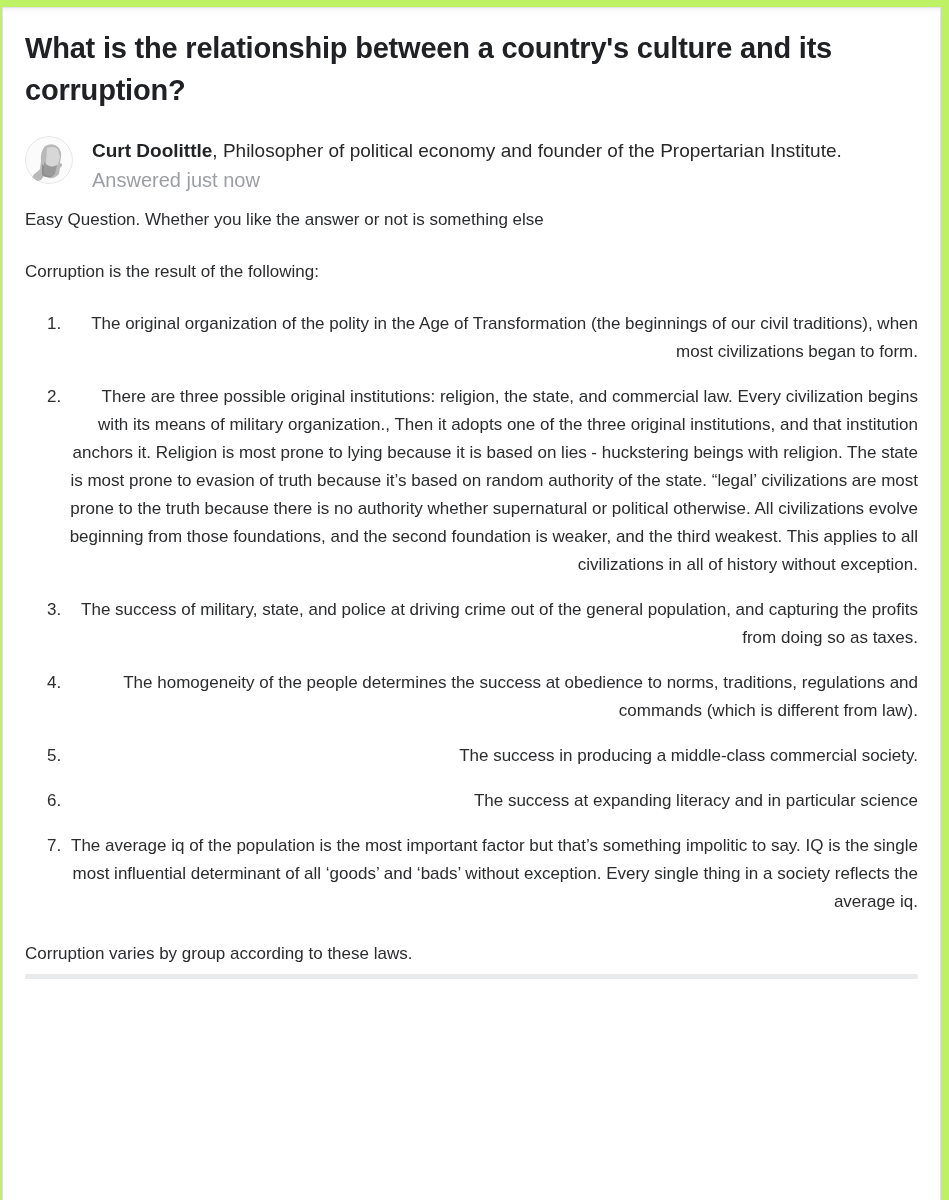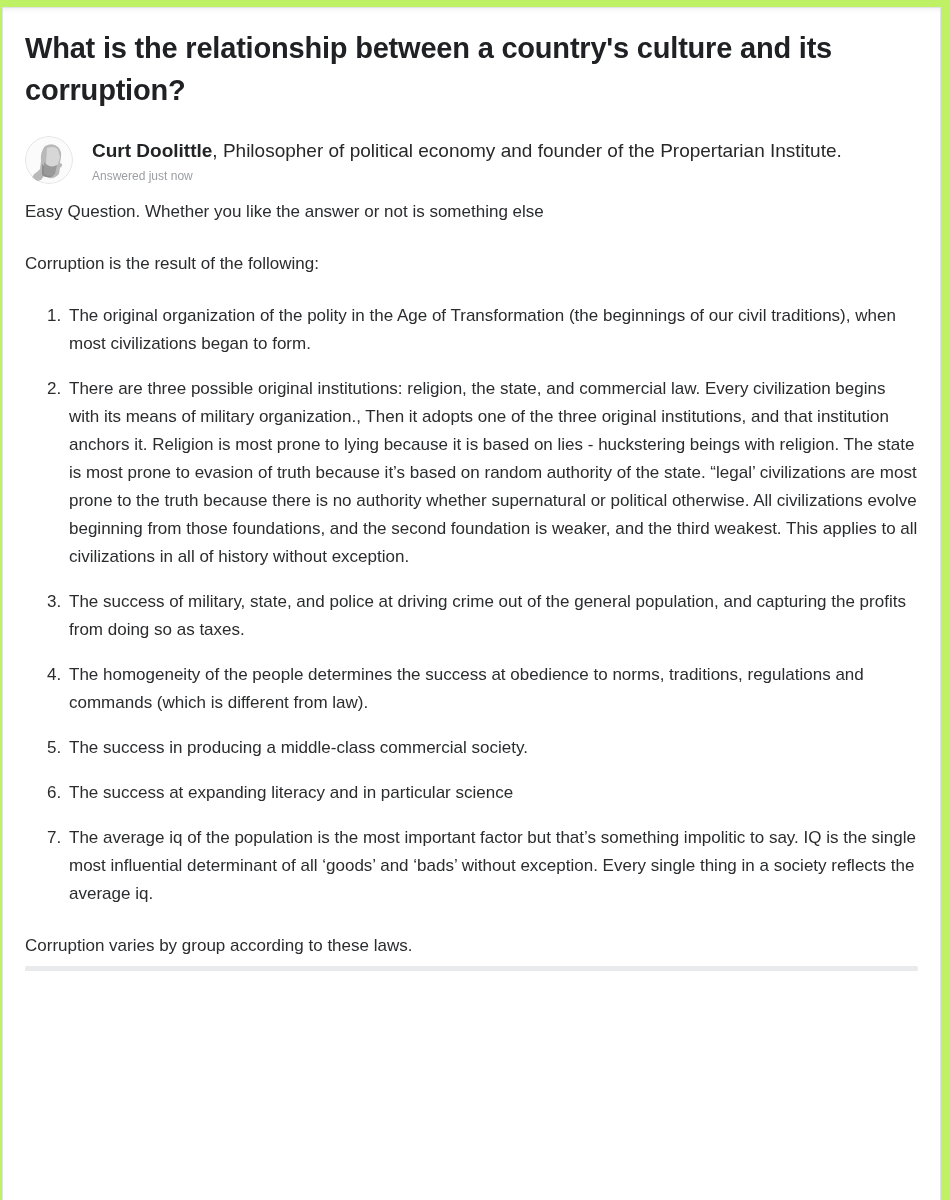--- a/index.html
+++ b/index.html
@@ -53,34 +53,35 @@
     line-height: 1.55;
     color: #282829;
   }
   .author-name {
     font-weight: 700;
     color: #222325;
     cursor: pointer;
   }
   .author-bio { font-weight: 400; }
   .answer-meta {
-    font-size: 12px;
+    font-size: 20px;
     color: #9b9ea2;
     margin-top: 3px;
     cursor: pointer;
   }
   .answer-body {
     font-size: 17px;
     line-height: 28px;
     color: #2b2c2e;
   }
   .answer-body p { margin: 0 0 24px 0; }
   .answer-body ol {
     margin: 0 0 24px 0;
     padding: 0 0 0 41px;
+    text-align: right;
   }
   .answer-body li {
     margin: 0 0 17px 0;
     padding-left: 3px;
   }
   .answer-body p.tight { margin-bottom: 6px; }
   .embed-edge {
     height: 5px;
     background: #e9eaeb;
     border-radius: 2px 2px 0 0;

